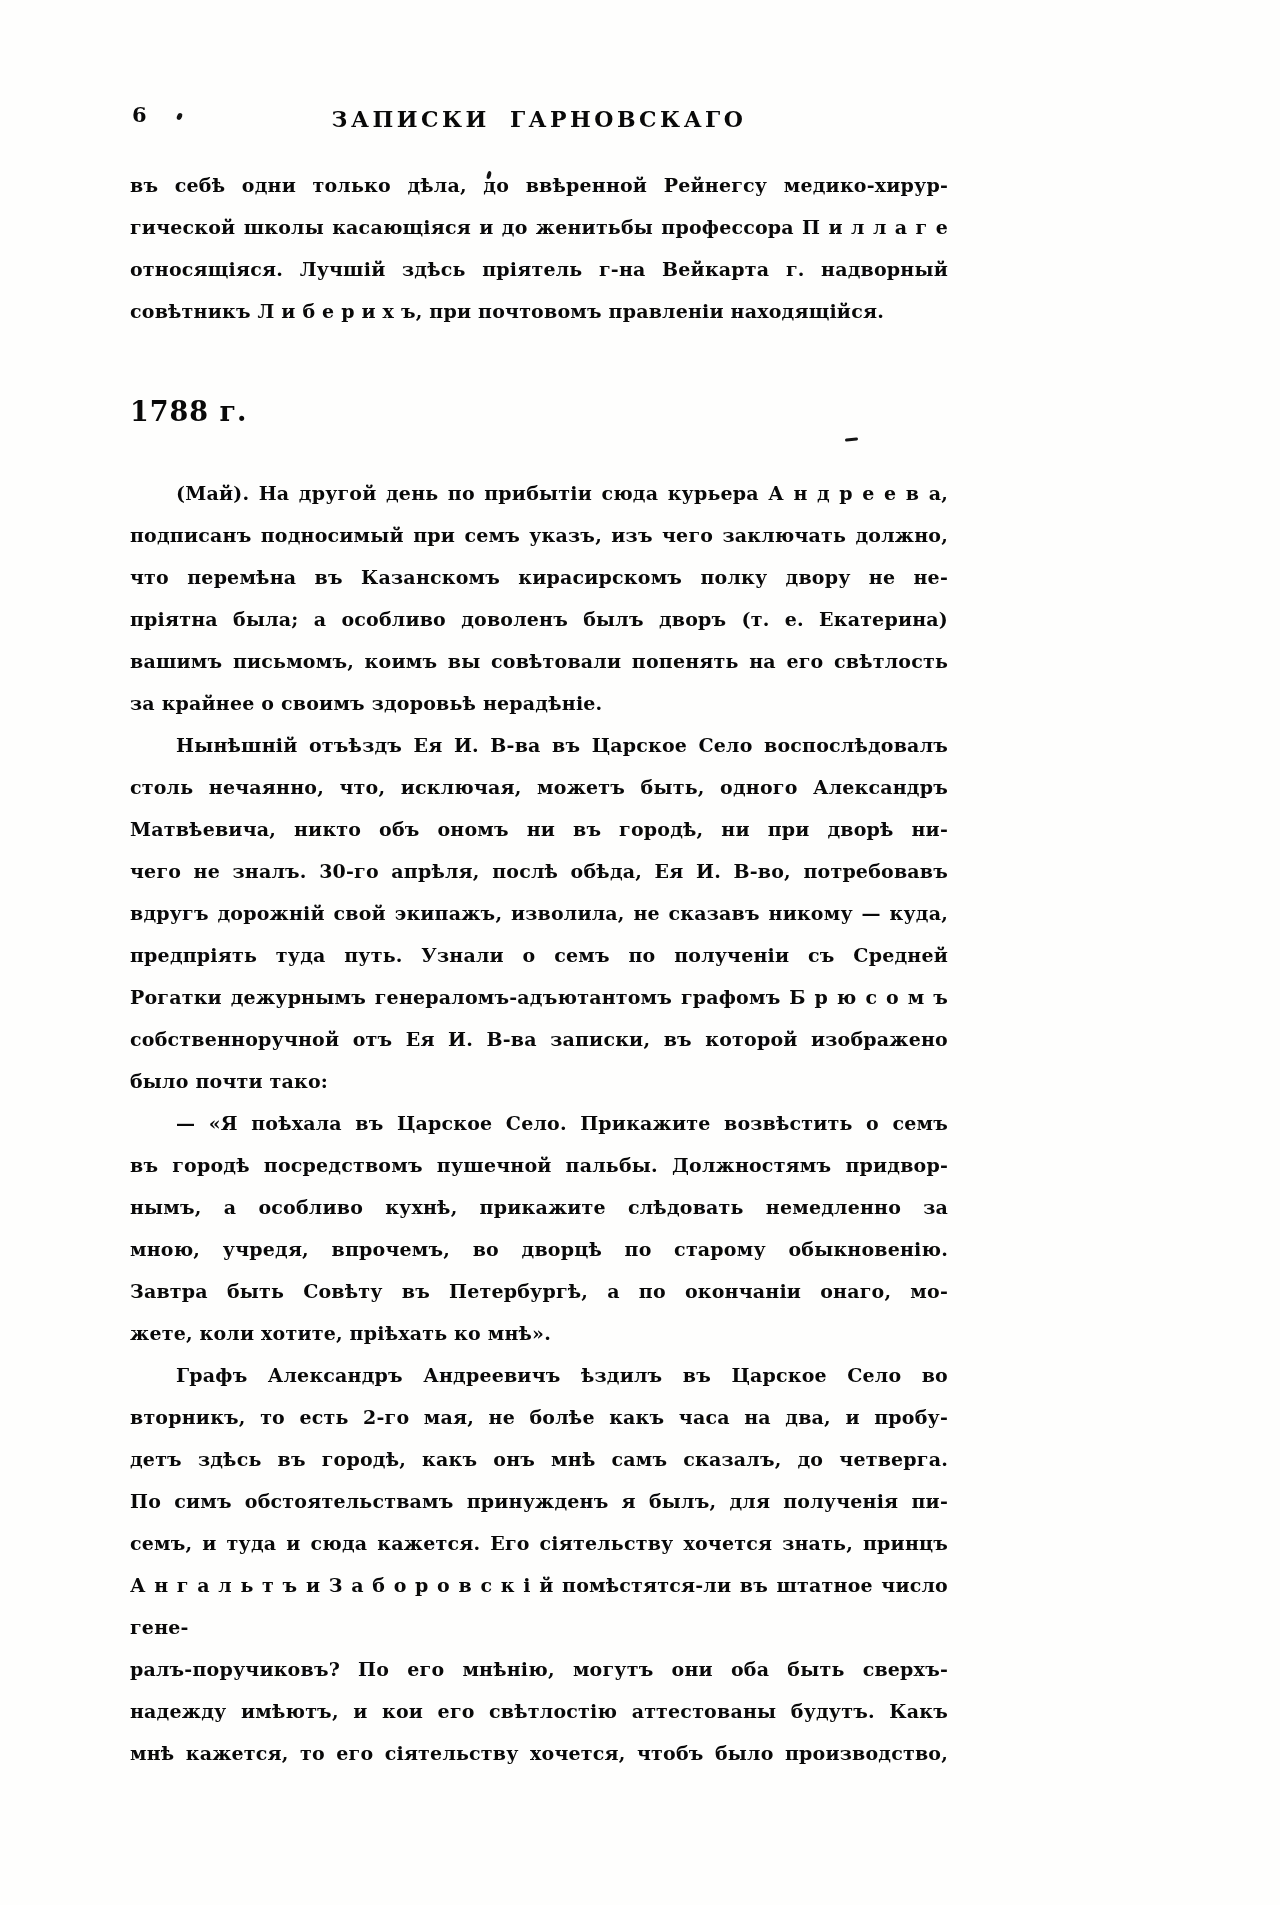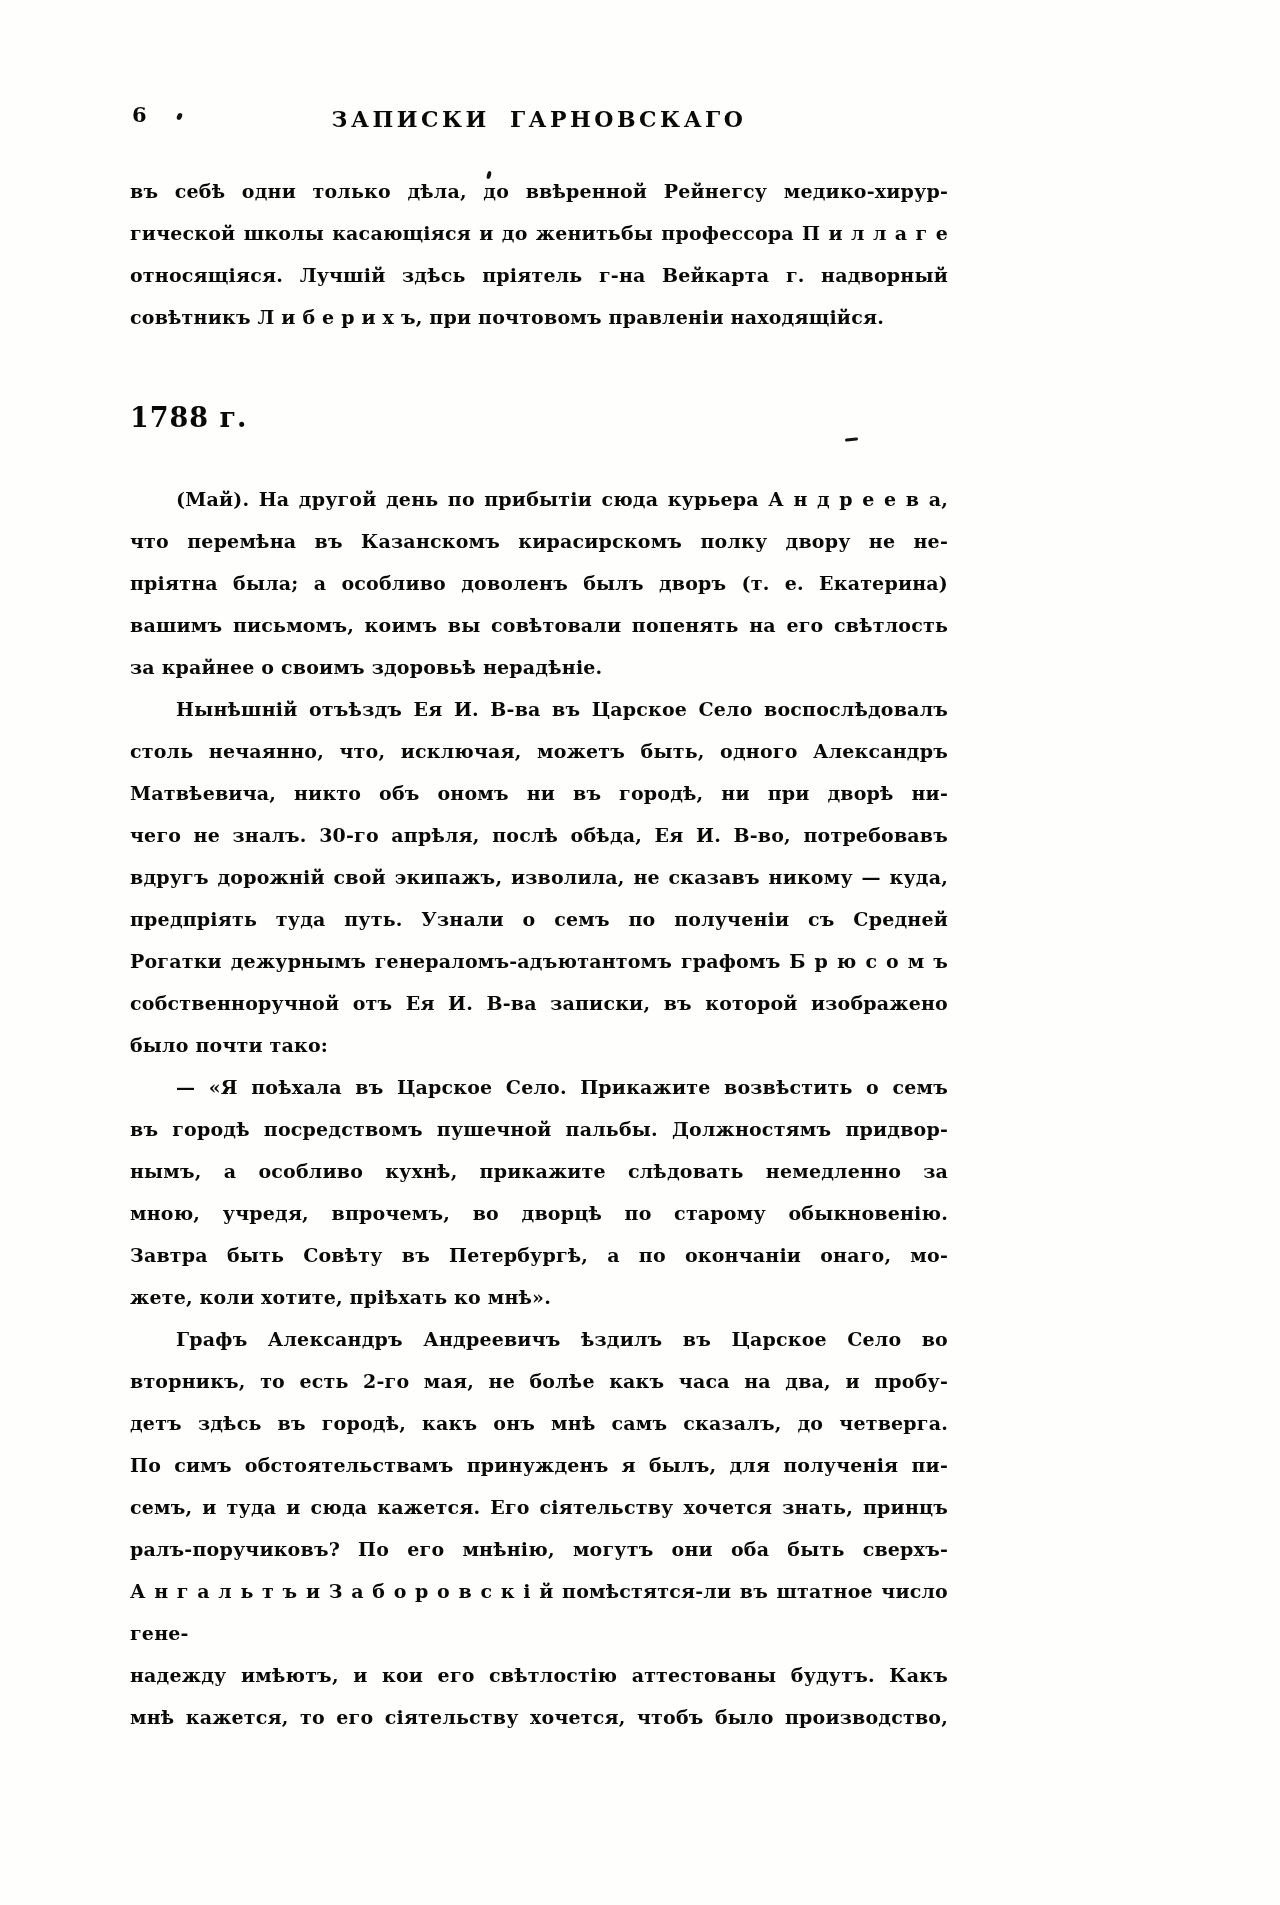--- a/index.html
+++ b/index.html
@@ -37,21 +37,21 @@
     top: 6px;
     text-align: center;
     font-size: 22px;
     font-weight: bold;
     letter-spacing: 3.5px;
     word-spacing: 9px;
     white-space: nowrap;
   }
   .body-text {
     position: absolute;
-    top: 170px;
+    top: 164px;
     left: 130px;
     width: 818px;
     font-size: 19px;
     line-height: 42px;
     font-weight: bold;
     letter-spacing: 0.2px;
   }
   .section-heading {
     text-align: left;
     font-size: 27px;
@@ -101,20 +101,21 @@
       <div class="jline">въ себѣ одни только дѣла, до ввѣренной Рейнегсу медико-хирур-</div>
       <div class="jline">гической школы касающіяся и до женитьбы профессора П и л л а г е</div>
       <div class="jline">относящіяся. Лучшій здѣсь пріятель г-на Вейкарта г. надворный</div>
       <div class="jline short">совѣтникъ Л и б е р и х ъ, при почтовомъ правленіи находящійся.</div>
     </div>
 
     <div class="section-heading">1788 г.</div>
 
     <div class="paragraph indent">
       <div class="jline">(Май). На другой день по прибытіи сюда курьера А н д р е е в а,</div>
+      <div class="jline">подписанъ подносимый при семъ указъ, изъ чего заключать должно,</div>
       <div class="jline">что перемѣна въ Казанскомъ кирасирскомъ полку двору не не-</div>
       <div class="jline">пріятна была; а особливо доволенъ былъ дворъ (т. е. Екатерина)</div>
       <div class="jline">вашимъ письмомъ, коимъ вы совѣтовали попенять на его свѣтлость</div>
       <div class="jline short">за крайнее о своимъ здоровьѣ нерадѣніе.</div>
     </div>
 
     <div class="paragraph indent">
       <div class="jline">Нынѣшній отъѣздъ Ея И. В-ва въ Царское Село воспослѣдовалъ</div>
       <div class="jline">столь нечаянно, что, исключая, можетъ быть, одного Александръ</div>
       <div class="jline">Матвѣевича, никто объ ономъ ни въ городѣ, ни при дворѣ ни-</div>
@@ -134,20 +135,20 @@
       <div class="jline">Завтра быть Совѣту въ Петербургѣ, а по окончаніи онаго, мо-</div>
       <div class="jline short">жете, коли хотите, пріѣхать ко мнѣ».</div>
     </div>
 
     <div class="paragraph indent">
       <div class="jline">Графъ Александръ Андреевичъ ѣздилъ въ Царское Село во</div>
       <div class="jline">вторникъ, то есть 2-го мая, не болѣе какъ часа на два, и пробу-</div>
       <div class="jline">детъ здѣсь въ городѣ, какъ онъ мнѣ самъ сказалъ, до четверга.</div>
       <div class="jline">По симъ обстоятельствамъ принужденъ я былъ, для полученія пи-</div>
       <div class="jline">семъ, и туда и сюда кажется. Его сіятельству хочется знать, принцъ</div>
+      <div class="jline">А н г а л ь т ъ и З а б о р о в с к і й помѣстятся-ли въ штатное число гене-</div>
       <div class="jline">ралъ-поручиковъ? По его мнѣнію, могутъ они оба быть сверхъ-</div>
-      <div class="jline">А н г а л ь т ъ и З а б о р о в с к і й помѣстятся-ли въ штатное число гене-</div>
       <div class="jline">надежду имѣютъ, и кои его свѣтлостію аттестованы будутъ. Какъ</div>
       <div class="jline">мнѣ кажется, то его сіятельству хочется, чтобъ было производство,</div>
     </div>
 
   </div>
 </div>
 
 </body></html>

